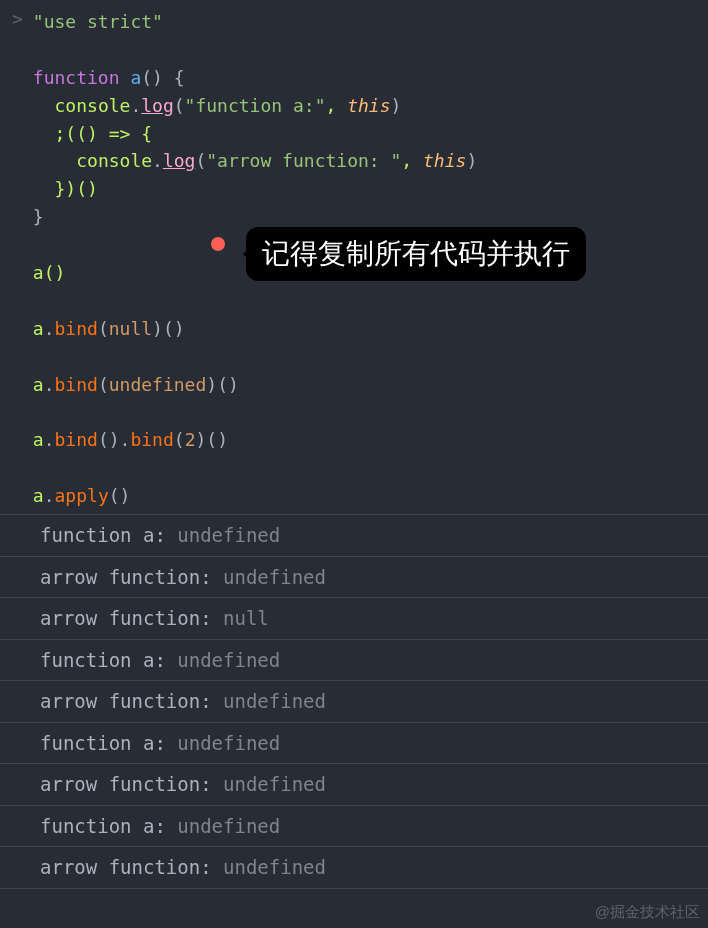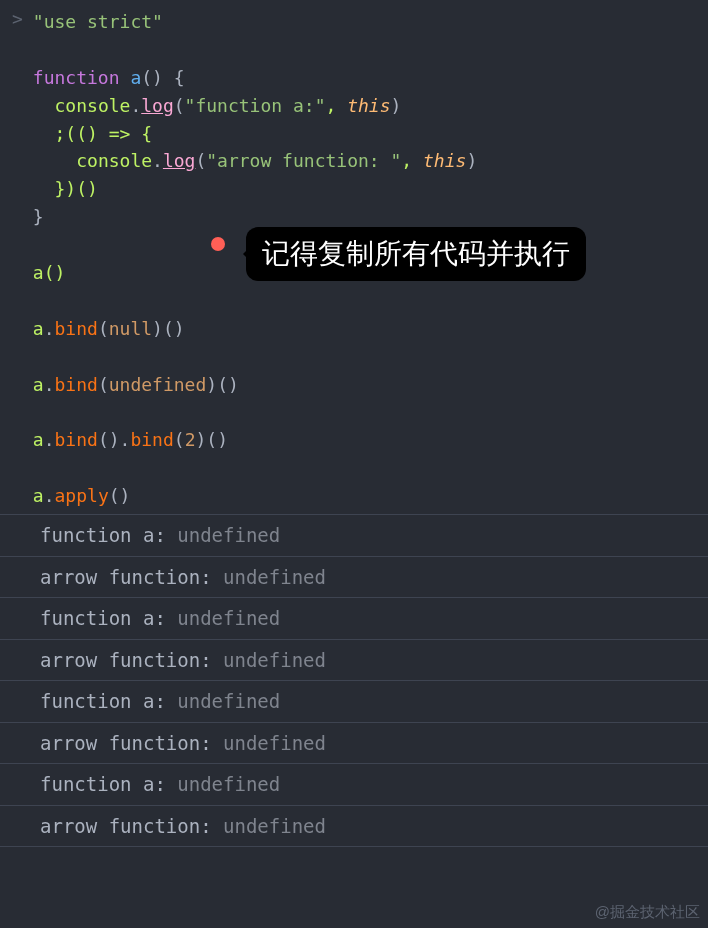--- a/index.html
+++ b/index.html
@@ -134,20 +134,21 @@
   </div>
 
   <div class="red-dot"></div>
   <div class="tooltip">
     <span>记得复制所有代码并执行</span>
   </div>
 
   <div class="output" id="output-container">
       <div class="output-line"><span class="output-label">function a:</span><span> </span><span class="output-val">undefined</span></div>
       <div class="output-line"><span class="output-label">arrow function: </span><span> </span><span class="output-val">undefined</span></div>
+      <div class="output-line"><span class="output-label">arrow function: </span><span> </span><span class="output-val">null</span></div>
       <div class="output-line"><span class="output-label">function a:</span><span> </span><span class="output-val">undefined</span></div>
       <div class="output-line"><span class="output-label">arrow function: </span><span> </span><span class="output-val">undefined</span></div>
       <div class="output-line"><span class="output-label">function a:</span><span> </span><span class="output-val">undefined</span></div>
       <div class="output-line"><span class="output-label">arrow function: </span><span> </span><span class="output-val">undefined</span></div>
       <div class="output-line"><span class="output-label">function a:</span><span> </span><span class="output-val">undefined</span></div>
       <div class="output-line"><span class="output-label">arrow function: </span><span> </span><span class="output-val">undefined</span></div>
     </div>
 </div>
 
 <div class="watermark">@掘金技术社区</div>

